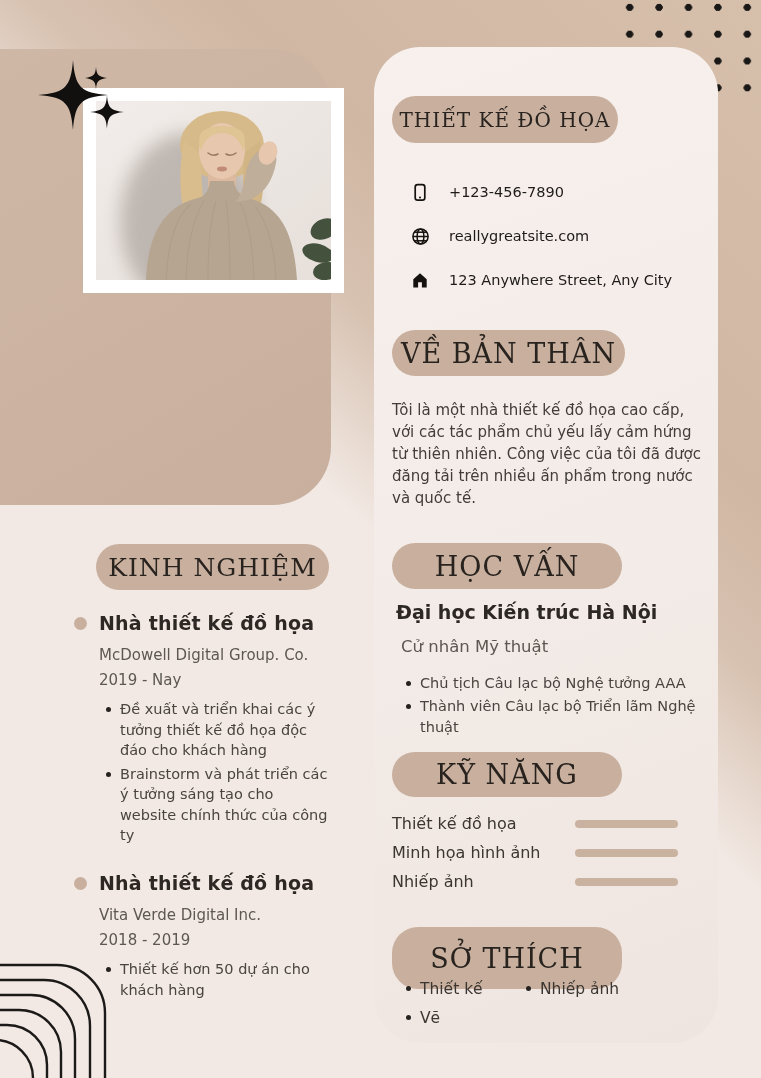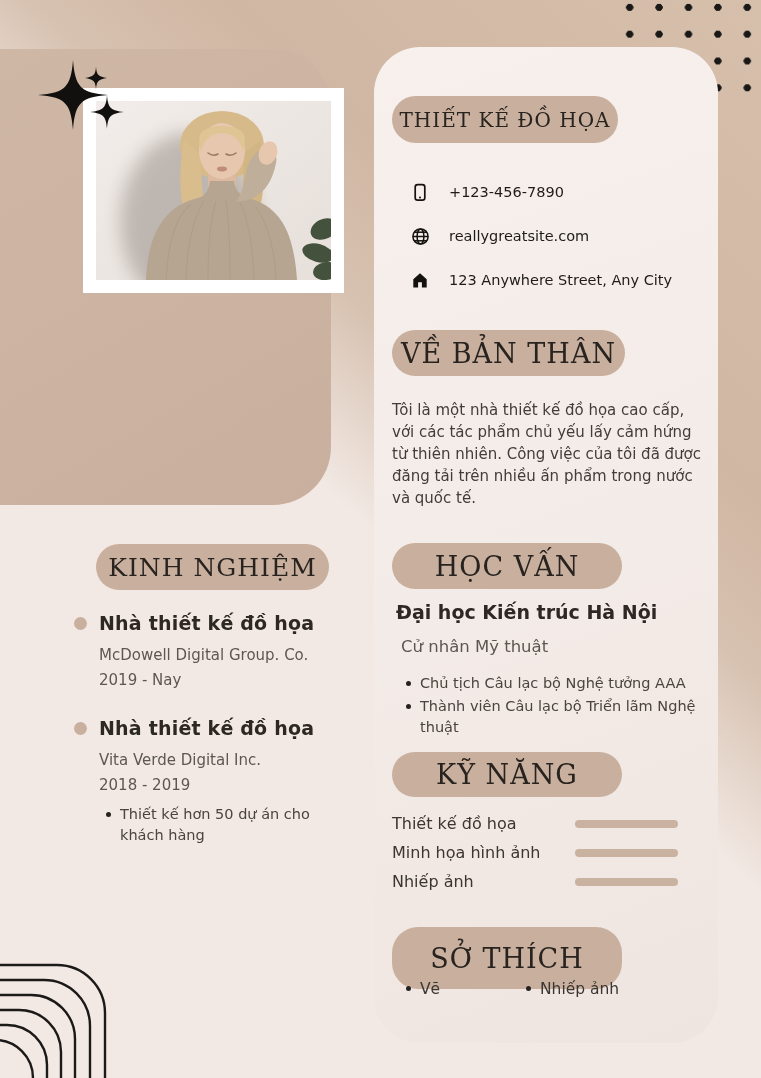--- a/index.html
+++ b/index.html
@@ -148,20 +148,24 @@
       <span>KINH NGHIỆM</span>
     </div>
 
     <div class="exp-item">
       <div class="exp-head">
         <span class="marker"></span>
         <h3 class="exp-title">Nhà thiết kế đồ họa</h3>
       </div>
       <div class="exp-meta first">McDowell Digital Group. Co.</div>
       <div class="exp-meta">2019 - Nay</div>
+      <ul class="blist">
+        <li>Đề xuất và triển khai các ý tưởng thiết kế đồ họa độc đáo cho khách hàng</li>
+        <li>Brainstorm và phát triển các ý tưởng sáng tạo cho website chính thức của công ty</li>
+      </ul>
     </div>
 
     <div class="exp-item" style="margin-top:26px;">
       <div class="exp-head">
         <span class="marker"></span>
         <h3 class="exp-title">Nhà thiết kế đồ họa</h3>
       </div>
       <div class="exp-meta first">Vita Verde Digital Inc.</div>
       <div class="exp-meta">2018 - 2019</div>
       <ul class="blist">
@@ -239,20 +243,21 @@
         <span class="s-label">Nhiếp ảnh</span>
         <span class="bar"><span class="bar-fill" style="width: 83%;"></span></span>
       </div>
     </div>
 
     <div class="badge badge-hobbies">
       <span>SỞ THÍCH</span>
     </div>
     <div class="hobbies">
       <ul class="hob-list">
+        <li>Thiết kế</li>
         <li>Vẽ</li>
       </ul>
       <ul class="hob-list">
         <li>Nhiếp ảnh</li>
       </ul>
     </div>
 
   </div>
 </div>
 

